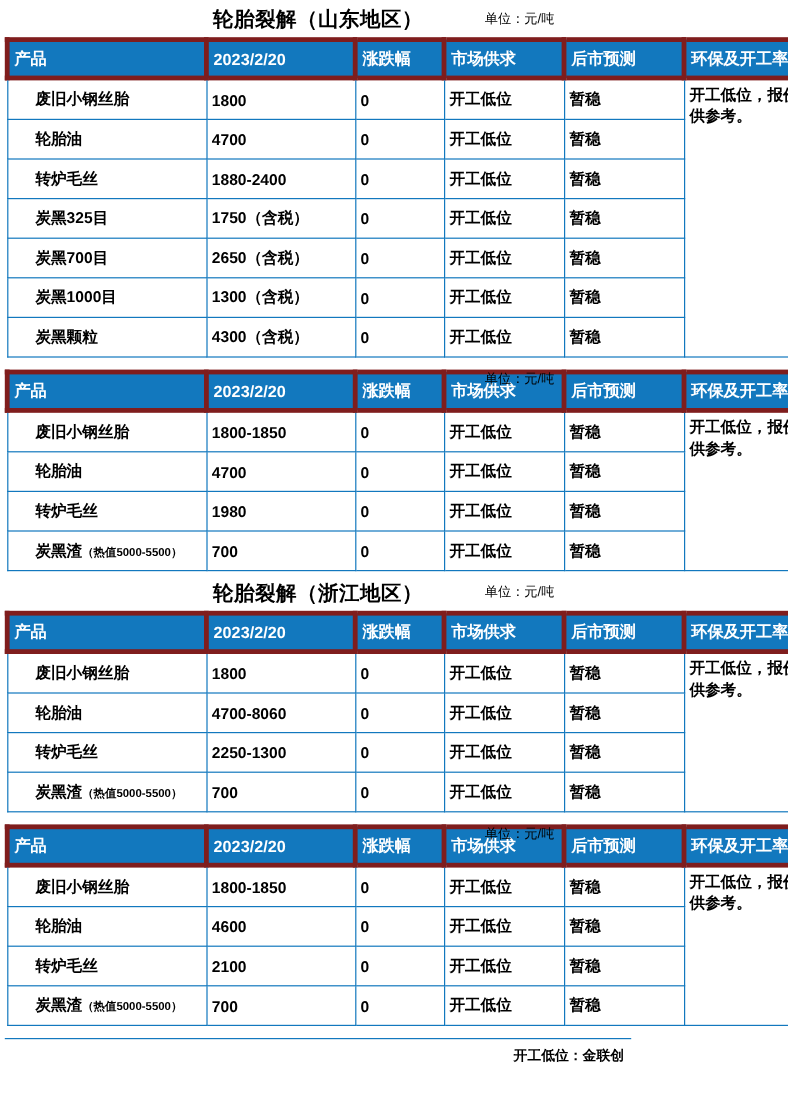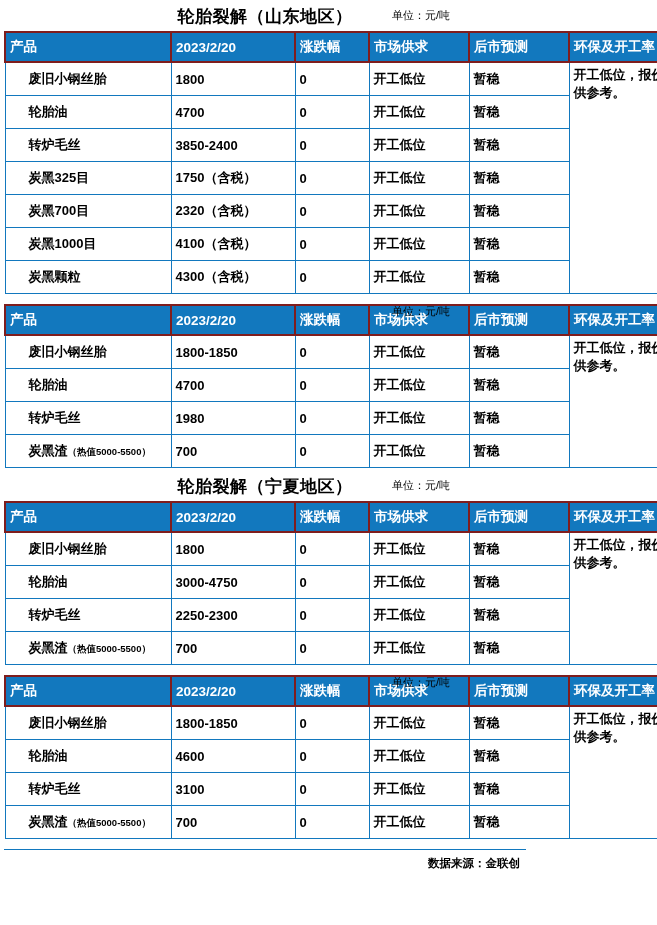--- a/index.html
+++ b/index.html
@@ -25,21 +25,21 @@
   .sec-title {
     text-align: center;
     font-size: 17px;
     font-weight: bold;
     letter-spacing: 0.5px;
     padding: 5px 0 3px 0;
     position: relative;
   }
   .unit {
     position: absolute;
-    right: 76px;
+    right: 64px;
     top: 8px;
     font-size: 11px;
     font-weight: normal;
     letter-spacing: 0;
   }
   table {
     border-collapse: collapse;
     width: 649px;
     table-layout: fixed;
   }
@@ -48,21 +48,21 @@
     font-size: 13px;
     padding: 3px 4px;
     vertical-align: middle;
   }
   thead th {
     background: #1278be;
     color: #ffffff;
     font-weight: bold;
     text-align: left;
     height: 22px;
-    border: 2px solid #7f1d1d;
+    border: 4px solid #7f1d1d;
     font-size: 13.5px;
   }
   tbody td {
     background: #ffffff;
     color: #000000;
     font-weight: bold;
     border: 1px solid #1278be;
     height: 26px;
   }
   tbody td.prod {
@@ -134,42 +134,42 @@
             </tr>
             <tr>
               <td class="prod"><span>轮胎油</span></td>
               <td>4700</td>
               <td>0</td>
               <td>开工低位</td>
               <td>暂稳</td>
             </tr>
             <tr>
               <td class="prod"><span>转炉毛丝</span></td>
-              <td>3850-2400</td>
+              <td>1880-2400</td>
               <td>0</td>
               <td>开工低位</td>
               <td>暂稳</td>
             </tr>
             <tr>
               <td class="prod"><span>炭黑325目</span></td>
               <td>1750（含税）</td>
               <td>0</td>
               <td>开工低位</td>
               <td>暂稳</td>
             </tr>
             <tr>
               <td class="prod"><span>炭黑700目</span></td>
-              <td>2320（含税）</td>
+              <td>2650（含税）</td>
               <td>0</td>
               <td>开工低位</td>
               <td>暂稳</td>
             </tr>
             <tr>
               <td class="prod"><span>炭黑1000目</span></td>
-              <td>4100（含税）</td>
+              <td>1300（含税）</td>
               <td>0</td>
               <td>开工低位</td>
               <td>暂稳</td>
             </tr>
             <tr>
               <td class="prod"><span>炭黑颗粒</span></td>
               <td>4300（含税）</td>
               <td>0</td>
               <td>开工低位</td>
               <td>暂稳</td>
@@ -225,21 +225,21 @@
               <td class="prod"><span>炭黑渣</span><span class="small-note">（热值5000-5500）</span></td>
               <td>700</td>
               <td>0</td>
               <td>开工低位</td>
               <td>暂稳</td>
             </tr>
           </tbody>
         </table>
       </div>
       <div class="section">
-        <div class="sec-title"><span>轮胎裂解（宁夏地区）</span><span class="unit">单位：元/吨</span></div>
+        <div class="sec-title"><span>轮胎裂解（浙江地区）</span><span class="unit">单位：元/吨</span></div>
         <table>
           <colgroup>
             <col class="col-prod">
             <col class="col-date">
             <col class="col-chg">
             <col class="col-sup">
             <col class="col-fcst">
             <col class="col-env">
           </colgroup>
           <thead>
@@ -256,28 +256,28 @@
             <tr>
               <td class="prod"><span>废旧小钢丝胎</span></td>
               <td>1800</td>
               <td>0</td>
               <td>开工低位</td>
               <td>暂稳</td>
               <td class="env" rowspan="4">开工低位，报价仅供参考。</td>
             </tr>
             <tr>
               <td class="prod"><span>轮胎油</span></td>
-              <td>3000-4750</td>
+              <td>4700-8060</td>
               <td>0</td>
               <td>开工低位</td>
               <td>暂稳</td>
             </tr>
             <tr>
               <td class="prod"><span>转炉毛丝</span></td>
-              <td>2250-2300</td>
+              <td>2250-1300</td>
               <td>0</td>
               <td>开工低位</td>
               <td>暂稳</td>
             </tr>
             <tr>
               <td class="prod"><span>炭黑渣</span><span class="small-note">（热值5000-5500）</span></td>
               <td>700</td>
               <td>0</td>
               <td>开工低位</td>
               <td>暂稳</td>
@@ -317,31 +317,31 @@
             </tr>
             <tr>
               <td class="prod"><span>轮胎油</span></td>
               <td>4600</td>
               <td>0</td>
               <td>开工低位</td>
               <td>暂稳</td>
             </tr>
             <tr>
               <td class="prod"><span>转炉毛丝</span></td>
-              <td>3100</td>
+              <td>2100</td>
               <td>0</td>
               <td>开工低位</td>
               <td>暂稳</td>
             </tr>
             <tr>
               <td class="prod"><span>炭黑渣</span><span class="small-note">（热值5000-5500）</span></td>
               <td>700</td>
               <td>0</td>
               <td>开工低位</td>
               <td>暂稳</td>
             </tr>
           </tbody>
         </table>
       </div>
     </div>
   <div class="footer-rule"></div>
-  <div class="footer">数据来源：金联创</div>
+  <div class="footer">开工低位：金联创</div>
 </div>
 
 </body></html>

